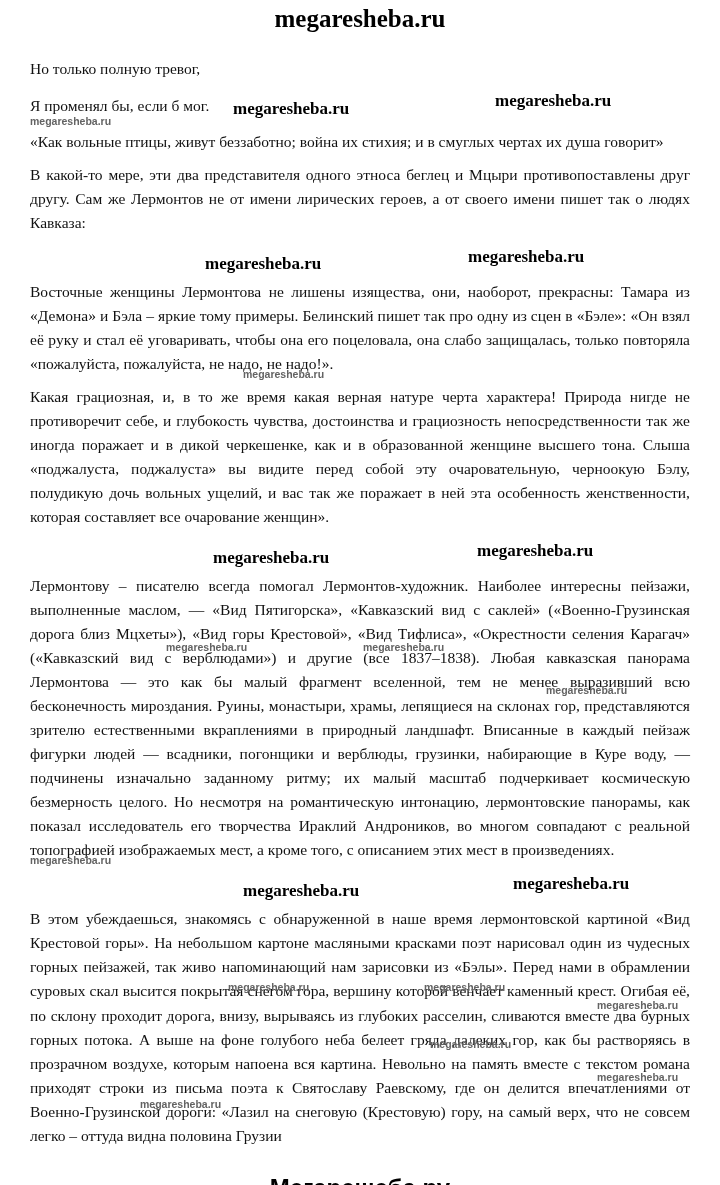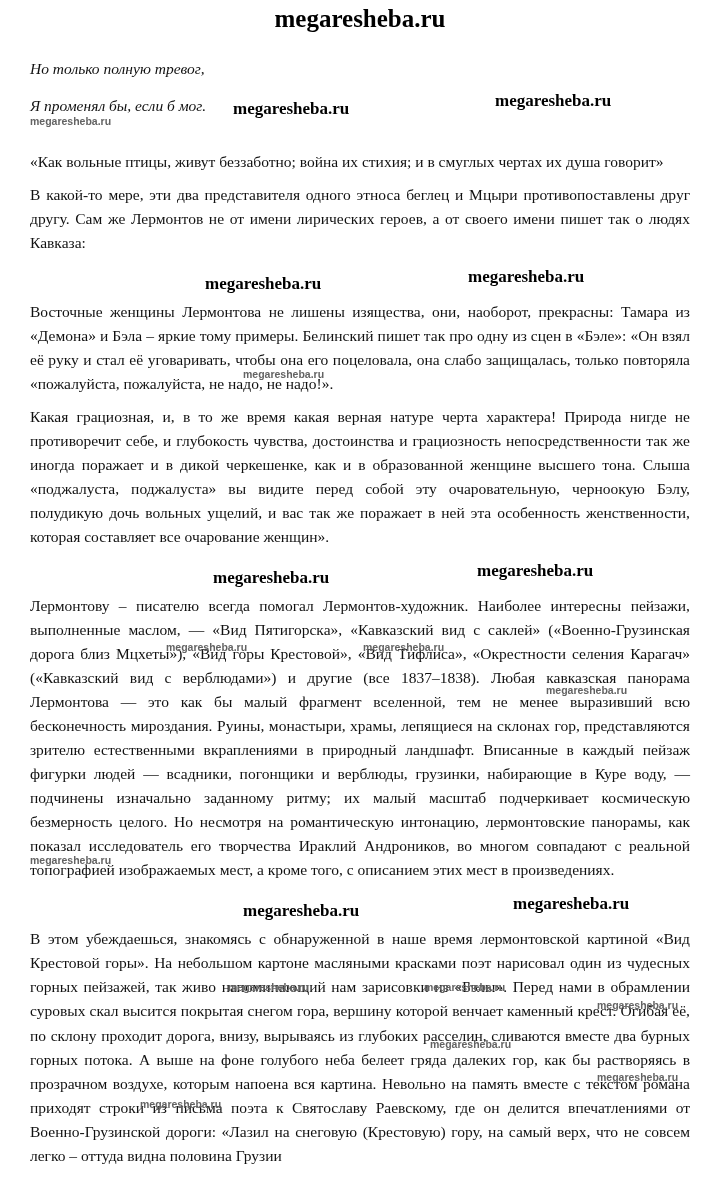--- a/index.html
+++ b/index.html
@@ -22,24 +22,23 @@
     color: #000;
     padding-top: 5px;
     margin-bottom: 24px;
   }
   .content {
     padding: 0 30px;
     font-size: 15.5px;
     line-height: 1.55;
   }
   .epigraph {
-    font-style: italic;
     margin: 0 0 13px 0;
   }
-  .epigraph.last { margin-bottom: 32px; }
+  .epigraph.last { margin-bottom: 12px; }
   .para {
     text-align: justify;
     margin: 0 0 9px 0;
   }
   .wm-row {
     position: relative;
     height: 30px;
     margin: 1px 0 6px 0;
   }
   .wm-bold {

